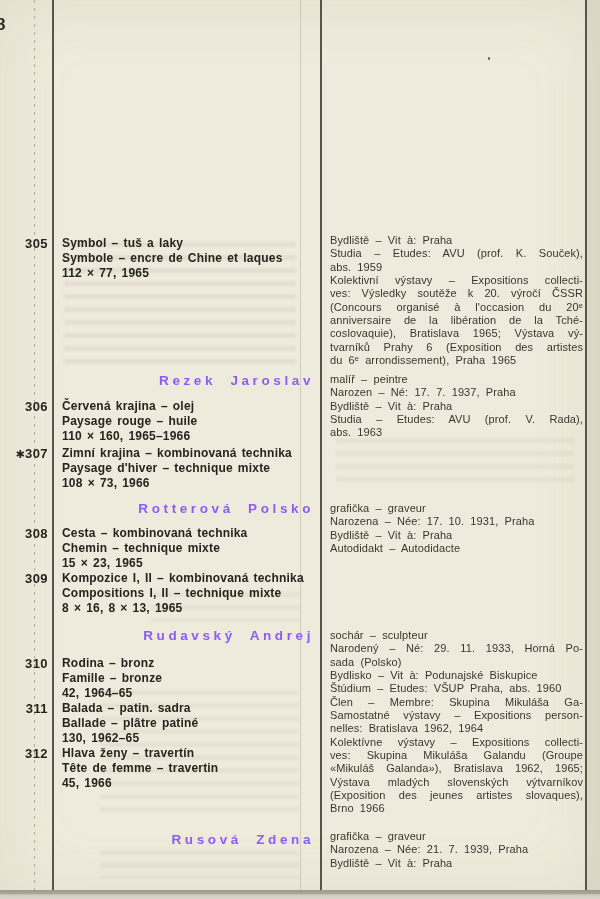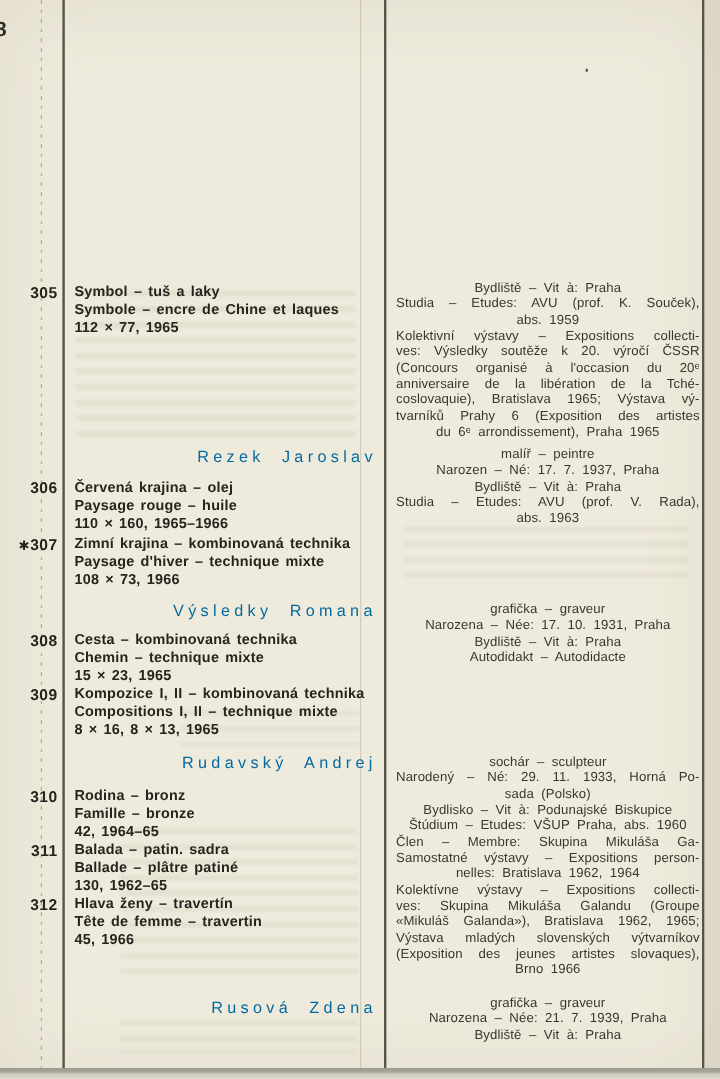--- a/index.html
+++ b/index.html
@@ -16,36 +16,36 @@
     width:1px;
     background:repeating-linear-gradient(to bottom, rgba(148,140,116,.65) 0 3px, transparent 3px 8px);
   }
   .vline.faint{background:rgba(173,166,146,.45); width:1px;}
   .right-shade{position:absolute; left:587px; top:0; width:13px; height:890px; background:rgba(201,195,175,.38);}
   .bottom-edge{position:absolute; left:0; top:890px; width:600px; height:9px;
     background:linear-gradient(to bottom,#9e9a8d 0,#a8a497 38%,#cfccbe 55%,#dbd8cb 100%);}
   .pagenum{position:absolute; left:-4px; top:15px; font-size:17px; font-weight:700; letter-spacing:.5px;}
   .artist-header{
     position:absolute; left:58px; width:256px; text-align:right; white-space:nowrap;
-    font-weight:400; font-size:13.5px; letter-spacing:3.6px; word-spacing:7px; color:#0369a1;
+    font-weight:700; font-size:13.5px; letter-spacing:3.6px; word-spacing:7px; color:#8b5cf6;
   }
   .entry{position:absolute; left:0; width:315px;}
   .entry .num{
     position:absolute; left:0; top:0; width:48px; text-align:right;
     font-weight:700; font-size:13px; line-height:15px; letter-spacing:.4px; color:#25231d; white-space:nowrap;
   }
   .entry .num .star{font-size:11px;}
   .entry .lines{position:absolute; left:62px; top:0; width:252px;}
   .entry .tl{
     font-weight:700; font-size:12px; line-height:15px; letter-spacing:.2px; word-spacing:1.5px;
     white-space:nowrap; color:#26241e;
   }
   .bio{position:absolute; left:330px; width:253px; color:#39362e;}
   .bio .bl{
-    font-size:11px; line-height:13.35px; letter-spacing:.1px; word-spacing:3px; white-space:nowrap;text-align:center;
+    font-size:11px; line-height:13.35px; letter-spacing:.1px; word-spacing:3px; white-space:nowrap;
   }
   .bio .bl.j{text-align:justify; text-align-last:justify; white-space:normal;}
   .ghost{
     position:absolute; filter:blur(1.3px); opacity:.5; pointer-events:none;
     background:repeating-linear-gradient(to bottom, rgba(118,110,90,.20) 0 5px, transparent 5px 13px);
   }
   .speck{position:absolute; width:2px; height:3px; background:#55524a; border-radius:50%;}
 </style>
 </head>
 <body>
@@ -63,21 +63,21 @@
 
   <div class="ghost" style="left:64px;top:242px;width:232px;height:122px"></div>
   <div class="ghost" style="left:150px;top:592px;width:150px;height:30px;opacity:.35"></div>
   <div class="ghost" style="left:100px;top:690px;width:198px;height:122px;opacity:.4"></div>
   <div class="ghost" style="left:336px;top:438px;width:238px;height:52px;opacity:.35"></div>
   <div class="ghost" style="left:100px;top:850px;width:198px;height:28px;opacity:.35"></div>
 
   <div class="pagenum">8</div>
 
   <div class="artist-header" style="top:373px">Rezek Jaroslav</div>
-  <div class="artist-header" style="top:501px">Výsledky Romana</div>
+  <div class="artist-header" style="top:501px">Rotterová Polsko</div>
   <div class="artist-header" style="top:628px">Rudavský Andrej</div>
   <div class="artist-header" style="top:832px">Rusová Zdena</div>
 
   <div class="entry" style="top:236px">
       <div class="num"><span>305</span></div>
       <div class="lines">
         <div class="tl">Symbol – tuš a laky</div>
         <div class="tl">Symbole – encre de Chine et laques</div>
         <div class="tl">112 × 77, 1965</div>
       </div>

